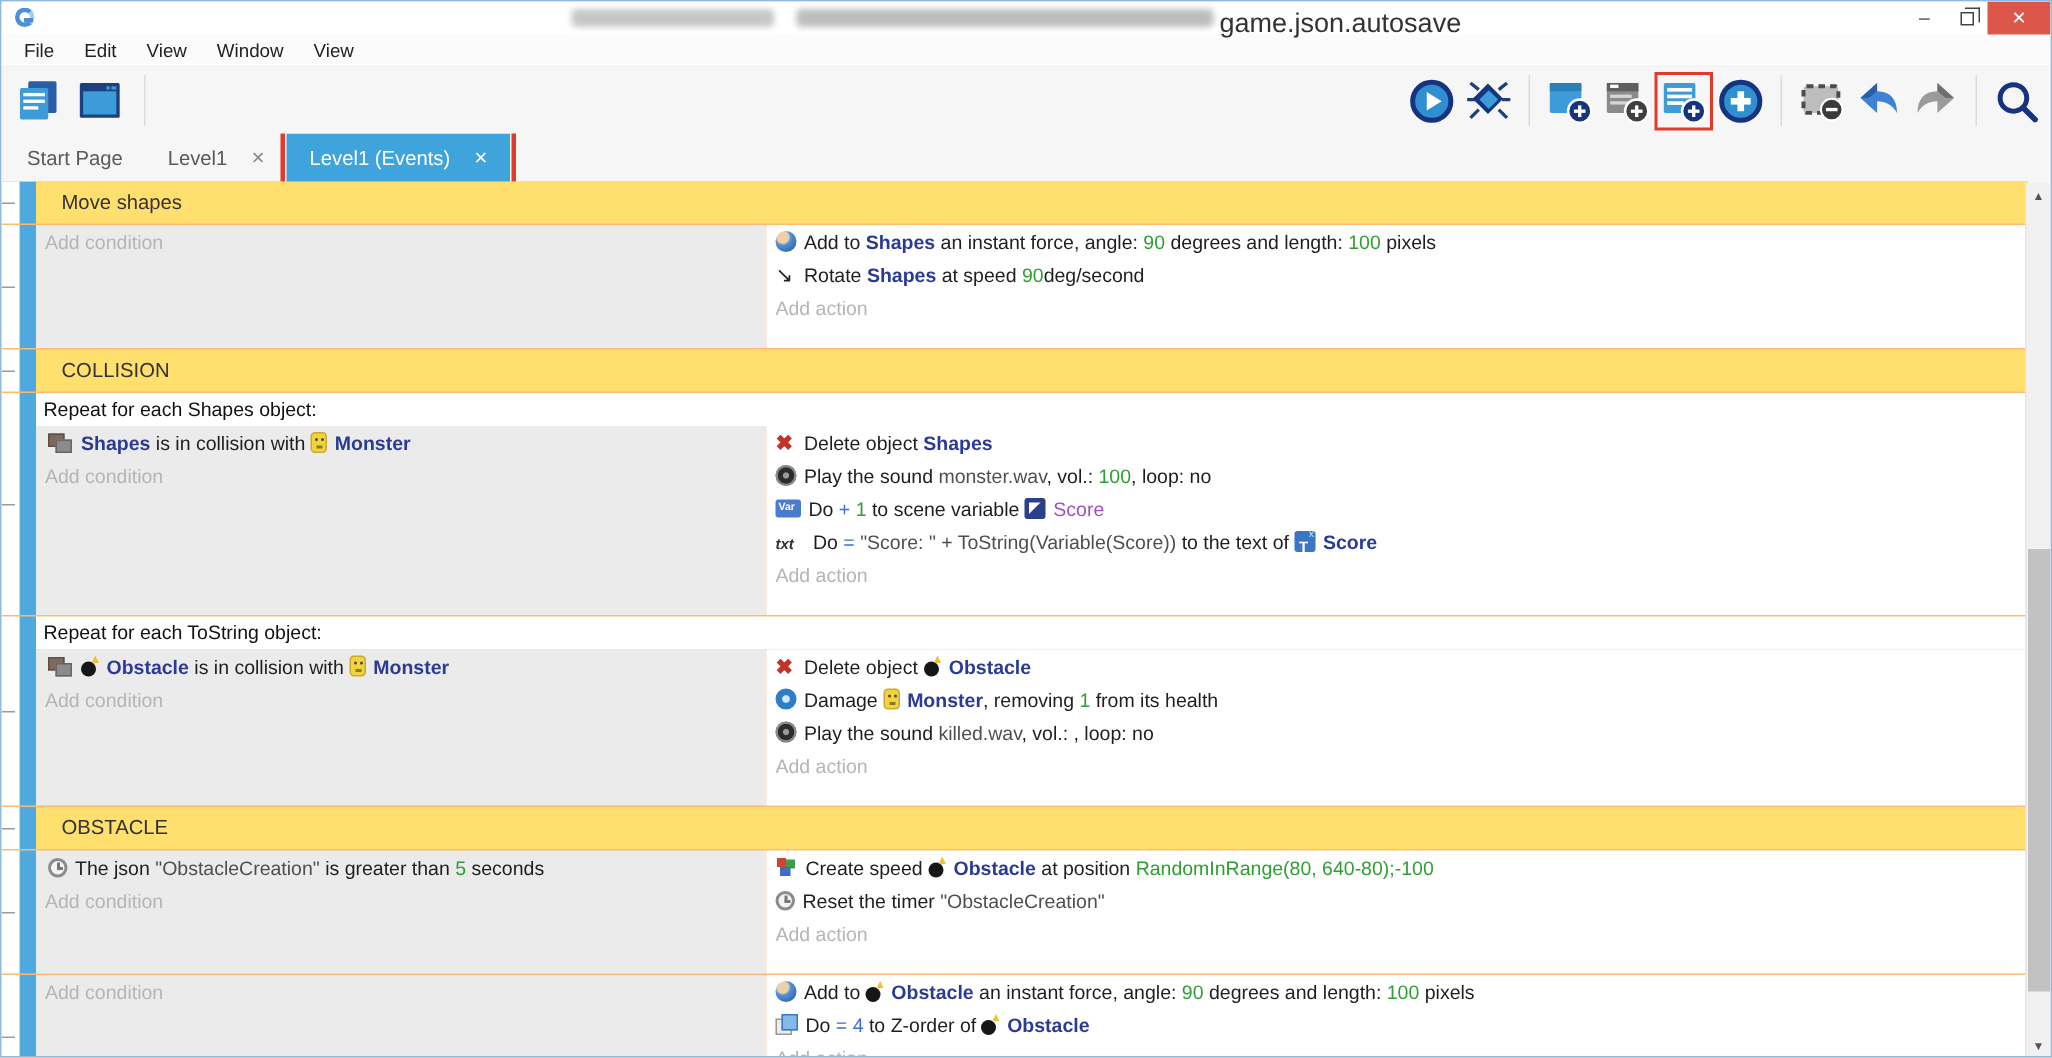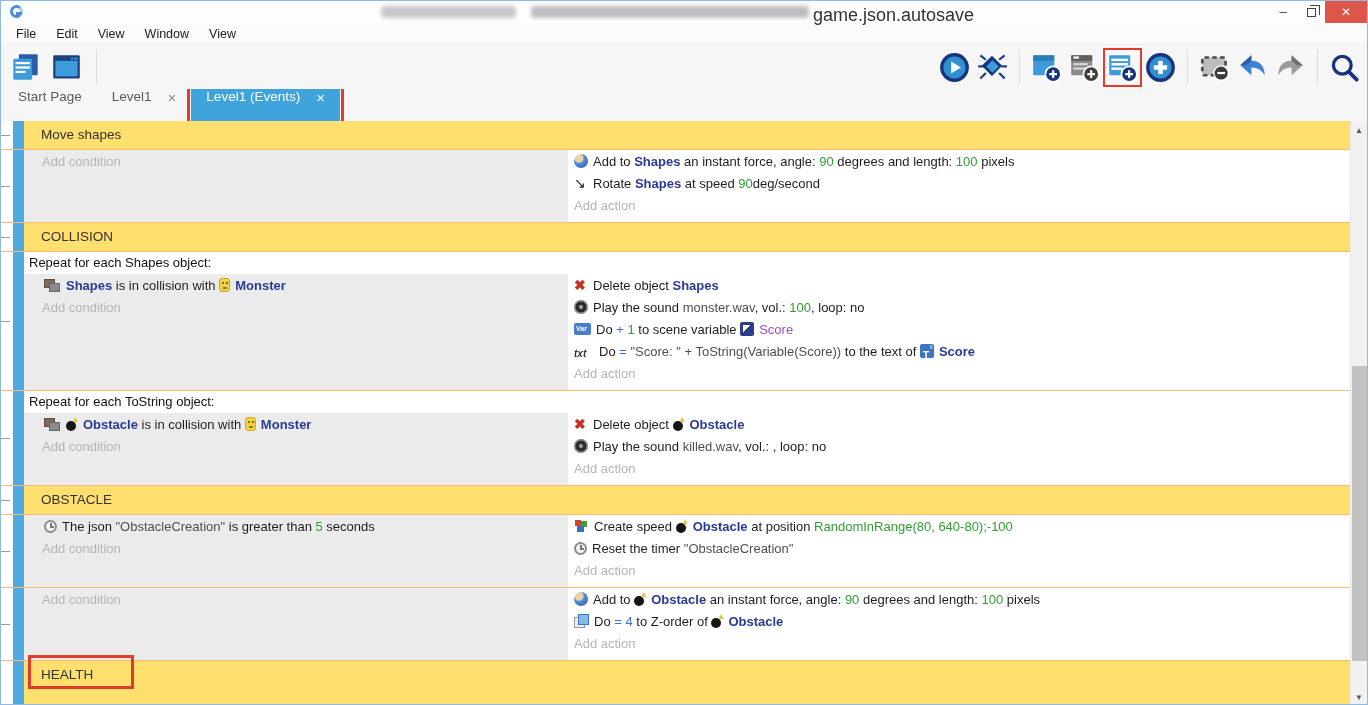--- a/index.html
+++ b/index.html
@@ -23,40 +23,40 @@
 
 .toolbar{height:44px;background:#f6f6f7;position:relative;display:flex;align-items:center}
 .tb-left{display:flex;gap:10px;padding-left:9px;align-items:center}
 .tb-right{position:absolute;right:7px;top:0;height:44px;display:flex;gap:7px;align-items:center}
 .tb-icon{width:31px;height:31px}
 .tb-icon svg{width:100%;height:100%}
 .tb-icon.annotated{outline:2px solid #e13b2a;outline-offset:2px}
 .vsep{width:1px;height:34px;background:#dcdcdc;margin:0 4px}
 
 .tabbar{height:33px;background:#f6f6f7;display:flex;align-items:stretch;padding-left:2px}
-.tab{display:flex;align-items:flex-start;gap:16px;padding:0 15px;font-size:13.5px;color:#5a5a5a;white-space:nowrap}
+.tab{display:flex;align-items:center;gap:16px;padding:0 15px;font-size:13.5px;color:#5a5a5a;white-space:nowrap}
 .tab .x{color:#8a8a8a;font-size:15px}
 .tab.active{background:#3fa3dc;color:#fff}
 .tab.active .x{color:#fff}
 .tab.annotated{outline:3px solid #e13b2a;outline-offset:1px}
 
 .sheet{position:absolute;top:120px;left:0;width:1351px;height:584px;overflow:hidden;background:#fdba74}
 .block{display:flex;margin-bottom:1px;width:100%}
 .rail{width:12px;position:relative;background:#fff}
 .tick{position:absolute;left:0;top:50%;width:9px;height:1px;background:#9a9a9a}
 .bar{width:11px;background:#4fa8de}
 .content{flex:1;position:relative}
 .block.group .content{background:#ffdf6e}
 .block.group{height:28px}
 .block.group.tall{height:44px}
 .glabel{height:28px;line-height:28px;padding-left:17px;font-size:13.5px;color:#333}
 .ev-header{height:22px;line-height:22px;padding-left:5px;font-size:13px;color:#111;background:#fff;white-space:nowrap}
 .ev-body{display:flex;align-items:stretch}
-.cond{width:544px;background:#ebebeb;padding:1px 12px}
-.acts{flex:1;background:#fff;padding:1px 0 5px 6px}
+.cond{width:487px;background:#ebebeb;padding:1px 0}
+.acts{flex:1;background:#fff;padding:1px 0 15px 6px}
 .line{height:22px;line-height:22px;font-size:13px;color:#1e1e1e;white-space:nowrap;padding-left:8px}
 .acts .line{padding-left:0}
 .line.ph{color:#b5b5b5}
 .cond .line.ph{padding-left:6px}
 .seg-obj{font-weight:bold;color:#2b3a94}
 .seg-num{color:#2f9e33}
 .seg-op{color:#3f6fd8}
 .seg-expr{color:#4f4f4f}
 .seg-purple{color:#a04ec4}
 .anno-box{position:absolute;left:4px;top:-6px;width:106px;height:34px;border:3px solid #e13b2a;pointer-events:none}
@@ -295,20 +295,21 @@
         <div class="bar"></div>
         <div class="content">
           <div class="ev-header">Repeat for each ToString object:</div>
           <div class="ev-body">
             <div class="cond">
               <div class="line"><span class="ic ic-collision"></span><span class="ic ic-bomb"></span><span class="seg-obj">Obstacle</span><span> is in collision with </span><span class="ic ic-monster"></span><span class="seg-obj">Monster</span></div>
               <div class="line ph">Add condition</div>
             </div>
             <div class="acts">
               <div class="line"><span class="ic ic-delete"></span><span>Delete object </span><span class="ic ic-bomb"></span><span class="seg-obj">Obstacle</span></div>
+              <div class="line"><span class="ic ic-damage"></span><span>Damage </span><span class="ic ic-monster"></span><span class="seg-obj">Monster</span><span>, removing </span><span class="seg-num">1</span><span> from its health</span></div>
               <div class="line"><span class="ic ic-sound"></span><span>Play the sound </span><span class="seg-expr">killed.wav</span><span>, vol.: , loop: no</span></div>
               <div class="line ph">Add action</div>
             </div>
           </div>
         </div>
       </div>
       <div class="block group">
         <div class="rail">
           <div class="tick"></div>
         </div>

